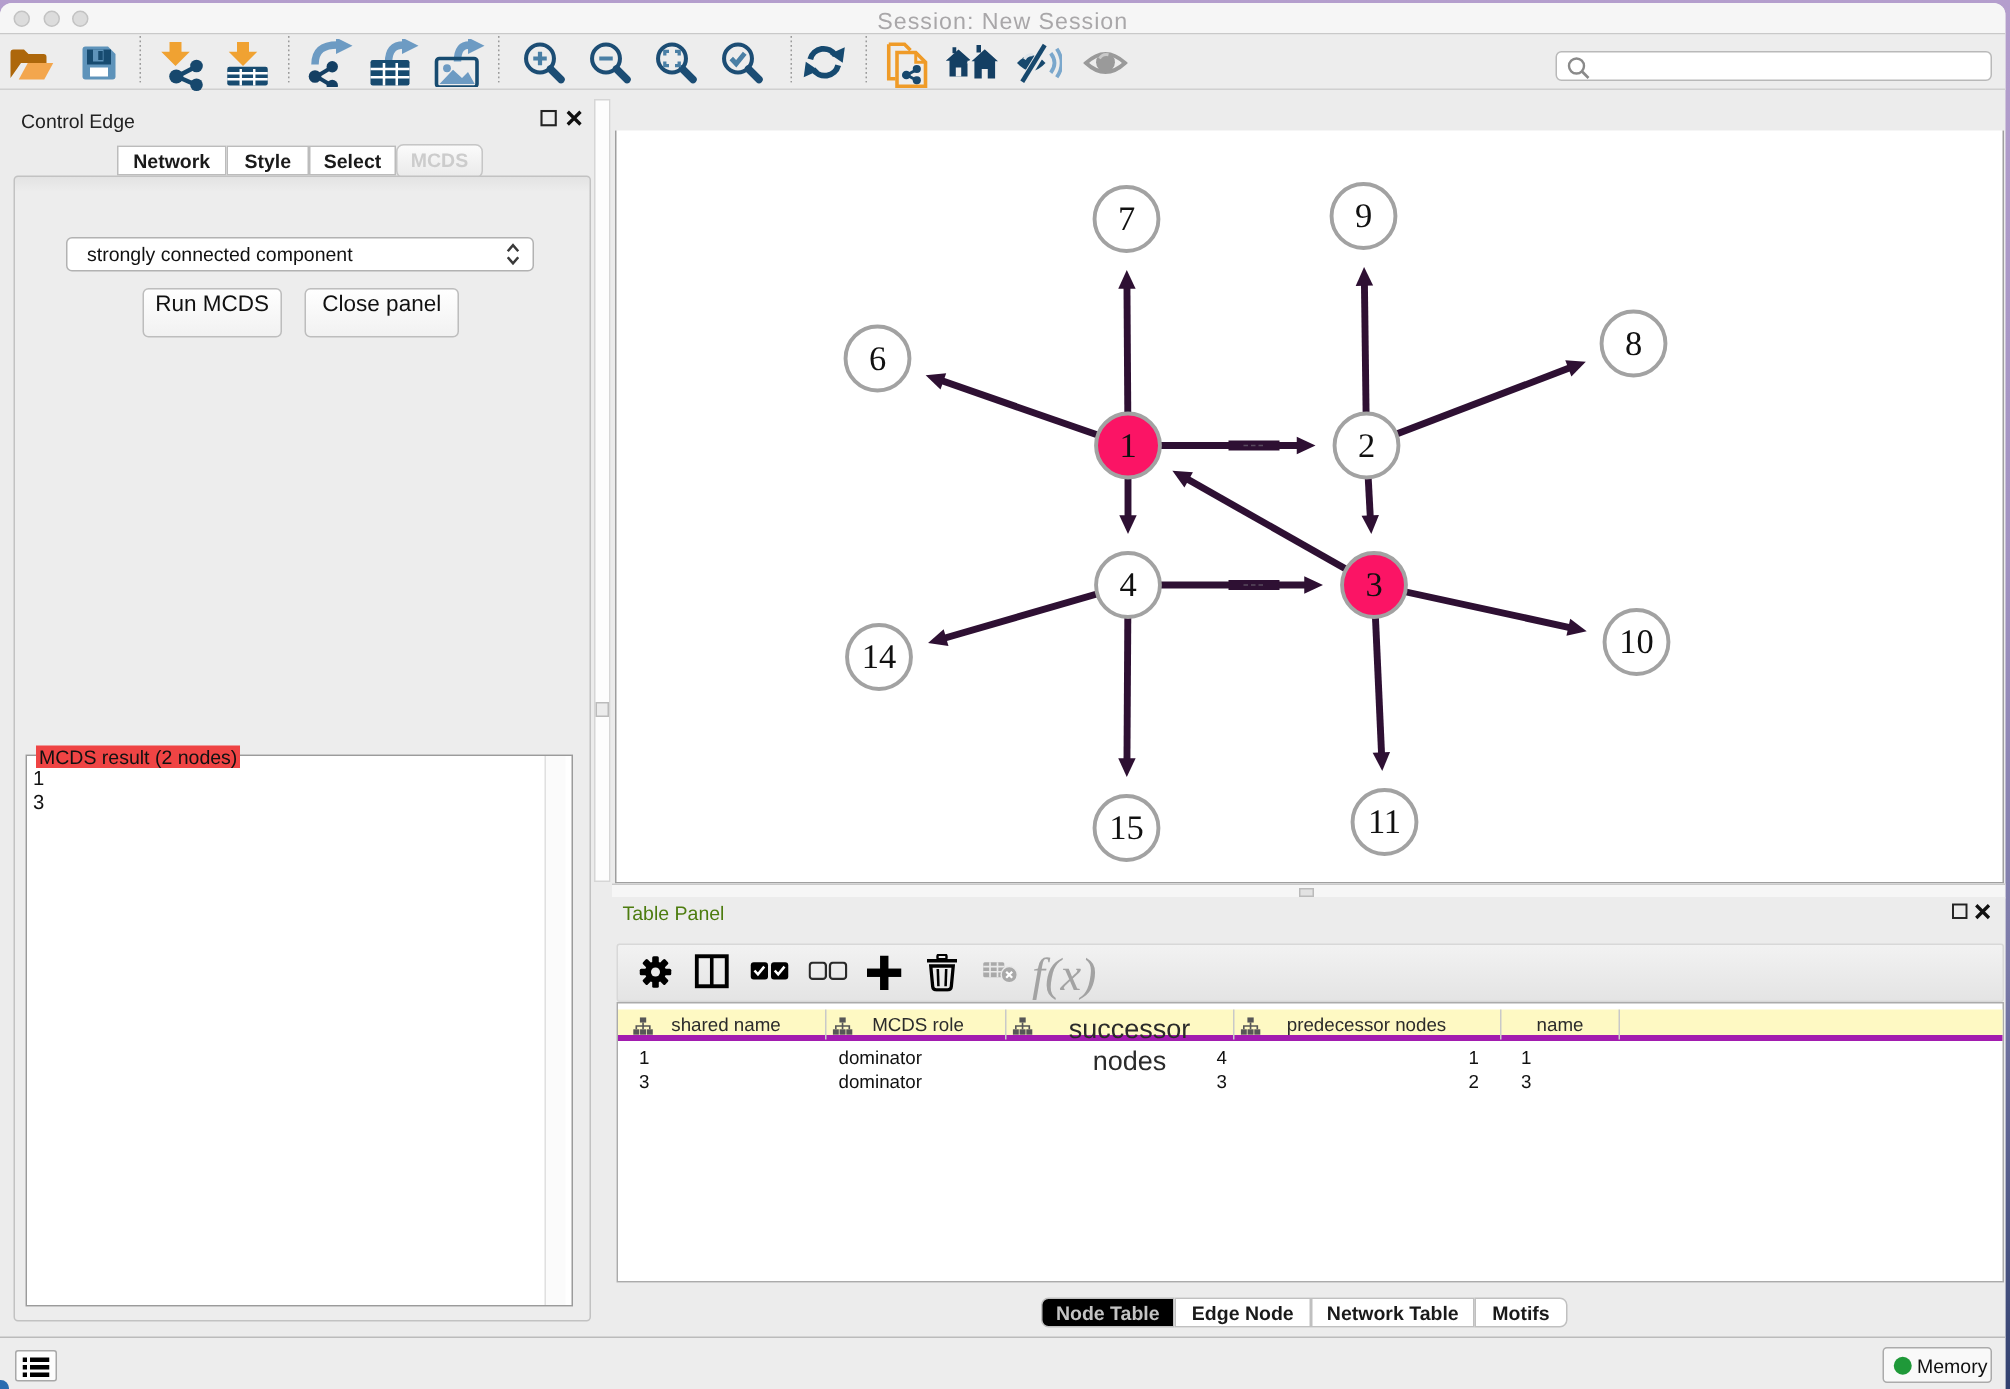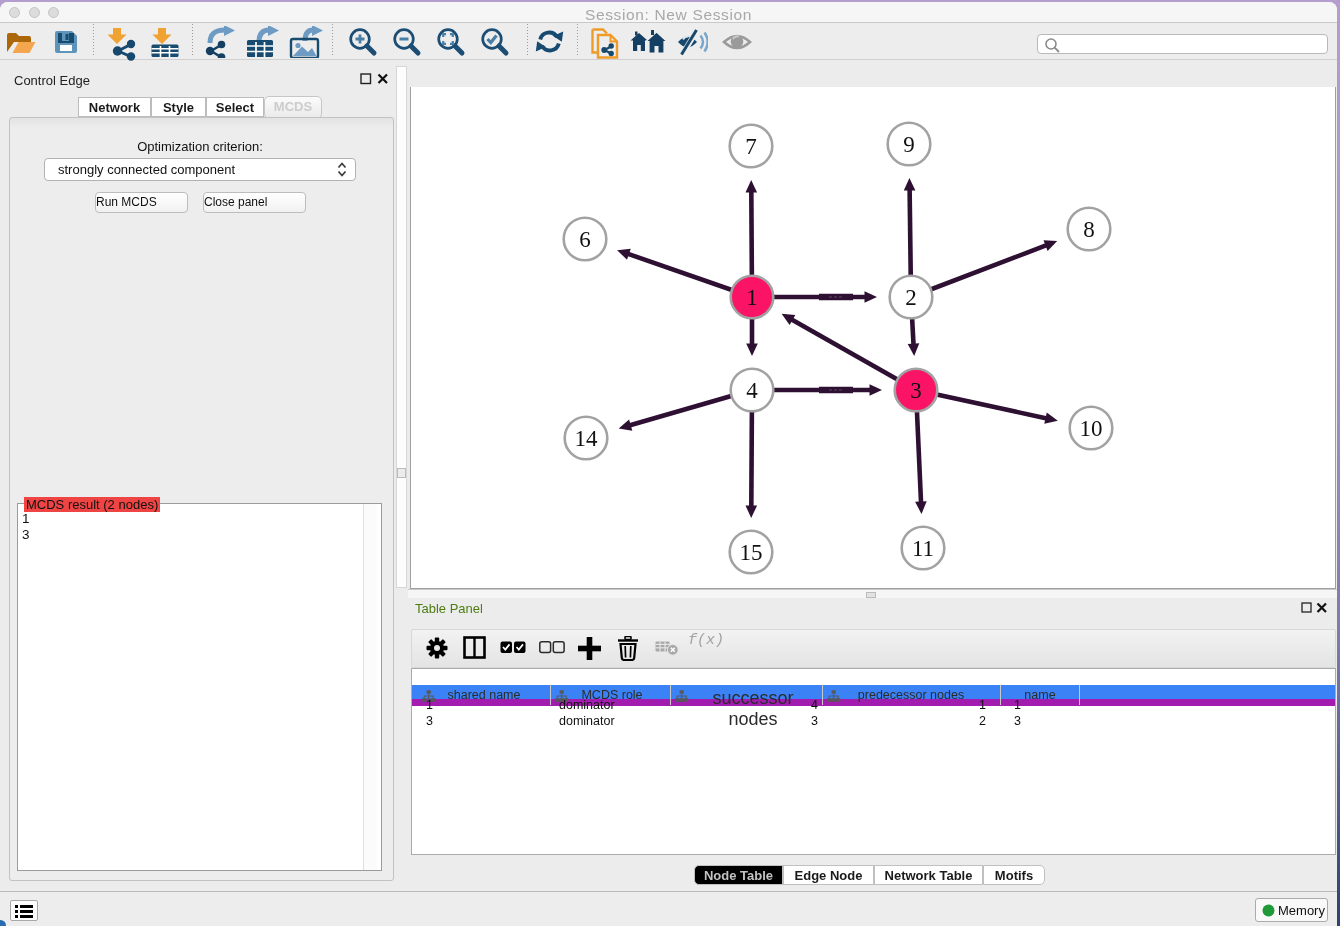--- a/index.html
+++ b/index.html
@@ -12,42 +12,42 @@
 .tsep{position:absolute;top:1px;height:31px;width:1px;background-image:linear-gradient(#9a9a9a 33%,rgba(0,0,0,0) 0%);background-size:1px 3px}
 .icon{position:absolute}
 #searchbox{position:absolute;left:1037px;top:11px;width:291px;height:20px;background:#fff;border:1px solid #b9b9b9;border-radius:4px}
 
 #cp-title{position:absolute;left:14px;top:68px;font-size:13px;color:#222}
 .tab{position:absolute;top:0;height:20px;background:#fff;border:1px solid #bcbcbc;font-size:13px;font-weight:bold;color:#1a1a1a;text-align:center;line-height:19px}
 #tab-mcds{background:linear-gradient(#fbfbfb,#eaeaea);border-radius:5px;color:#ccc;border:1px solid #c6c6c6;height:23px;font-weight:bold}
 #cp-box{position:absolute;left:9px;top:115px;width:385px;height:764px;border:1px solid #c2c2c2;border-radius:3px;background:linear-gradient(#e3e3e3,#ededed 10px)}
 #opt-label{position:absolute;left:0;top:137px;width:400px;text-align:center;font-size:13px;color:#111}
 #combo{position:absolute;left:44px;top:156px;width:312px;height:23px;background:#fff;border:1px solid #b2b2b2;border-radius:4px;font-size:13px;color:#111;line-height:21px;padding-left:13px}
-.btn{position:absolute;top:190px;height:21px;background:linear-gradient(#ffffff,#f1f1f1);border:1px solid #bdbdbd;border-radius:4px;font-size:12px;color:#111;text-align:left;line-height:19px}
+.btn{position:absolute;top:190px;height:33px;background:linear-gradient(#ffffff,#f1f1f1);border:1px solid #bdbdbd;border-radius:4px;font-size:15px;color:#111;text-align:center;line-height:19px}
 #fieldset{position:absolute;left:17px;top:501px;width:365px;height:368px;border:1px solid #9b9b9b;background:#fff}
 #fs-title{position:absolute;left:24px;top:495px;background:#ef4444;padding:0 2px;font-size:13px;color:#111}
 #fs-text{position:absolute;left:22px;top:509px;font-size:13.5px;color:#111;line-height:16px}
 #fs-scroll{position:absolute;left:363px;top:502px;width:14px;height:366px;background:#fbfbfb;border-left:1px solid #e0e0e0}
 
 #vsplit{position:absolute;left:396px;top:58px;width:12px;height:831px;background:#ececec}
 #vsplit-track{position:absolute;left:0;top:6px;width:11px;height:522px;background:#fdfdfd;border:1px solid #d6d6d6}
 #vsplit-knob{position:absolute;left:1px;top:408px;width:9px;height:10px;background:#ececec;border:1px solid #bbb}
 
 #nettitle{position:absolute;left:408px;top:64px;width:929px;height:21px;background:linear-gradient(#f3f3f3,#d8d8d8);border-bottom:1px solid #9f9f9f;border-top:1px solid #fff}
 #nettitle .txt{position:absolute;width:100%;text-align:center;top:3px;font-size:13px;font-weight:bold;color:#2a2a2a}
 .mtl{position:absolute;top:4px;width:12px;height:12px;border-radius:50%}
 #canvas{position:absolute;left:410px;top:85px;width:926px;height:502px;background:#fff;border-left:1px solid #9f9f9f;border-right:1px solid #9f9f9f;border-bottom:1px solid #9f9f9f}
 #hsplit{position:absolute;left:408px;top:587px;width:929px;height:10px;background:#f6f6f6;border-top:1px solid #c9c9c9}
 #hsplit-knob{position:absolute;left:458px;top:2px;width:10px;height:6px;background:#e2e2e2;border:1px solid #bbb}
 
 #tp{position:absolute;left:408px;top:596px;width:929px;height:293px;background:#ececec}
 #tp-title{position:absolute;left:7px;top:3px;font-size:13px;color:#4d7c0f}
 #tp-toolbar{position:absolute;left:3px;top:31px;width:925px;height:39px;background:linear-gradient(#f2f2f2,#e4e4e4);border:1px solid #d8d8d8;border-radius:2px}
 #tbl{position:absolute;left:3px;top:70px;width:925px;height:187px;background:#fff;border:1px solid #ababab}
-#tbl-head{position:absolute;left:0;top:16px;width:923px;height:21px;background:#3b82f6;border-bottom:7px solid #a21caf}
+#tbl-head{position:absolute;left:0;top:4px;width:923px;height:21px;background:#fef9c3;border-bottom:4px solid #a21caf}
 .hcell{position:absolute;top:0;height:20px;border-right:1px solid #c9c9c9;font-size:12.5px;color:#2b2b2b;text-align:center;line-height:20px}
 .trow{position:absolute;font-size:12.5px;color:#111}
 #tp-tabs{position:absolute;left:286px;top:267px;height:20px}
 .btab{position:absolute;top:0;height:20px;background:#fff;border:1px solid #c0c0c0;font-size:13px;font-weight:bold;color:#1a1a1a;text-align:center;line-height:19px}
 
 #statusbar{position:absolute;left:0;top:889px;width:1337px;height:35px;background:#ededed;border-top:1px solid #bbb}
 #listbtn{position:absolute;left:10px;top:8px;width:28px;height:21px;background:#fdfdfd;border:1px solid #a8a8a8;border-radius:2px}
 #membtn{position:absolute;left:1255px;top:6px;width:73px;height:24px;background:#f9f9f9;border:1px solid #ababab;border-radius:3px;font-size:13px;color:#111}
 </style></head><body>
 <div id="win">
@@ -185,21 +185,20 @@
       <rect x="1" y="1" width="9.5" height="9.5" fill="none" stroke="#222" stroke-width="1.4"></rect>
     </svg>
 <svg class="icon" style="left:377px;top:71px" width="12" height="12">
       <path d="M1.5 1.5 L10 10 M10 1.5 L1.5 10" stroke="#111" stroke-width="2.2"></path>
     </svg>
 <div class="tab" style="left:78px;top:95px;width:73px">Network</div>
 <div class="tab" style="left:151px;top:95px;width:55px">Style</div>
 <div class="tab" style="left:206px;top:95px;width:58px">Select</div>
 <div class="tab" id="tab-mcds" style="left:264px;top:94px;width:58px">MCDS</div>
 <div id="cp-box"></div>
-<div id="opt-label">Optimization criterion:</div>
 <div id="combo">strongly connected component
  <svg width="10" height="15" style="position:absolute;right:8px;top:3px">
   <path d="M1.5 5.5 L5 1.5 L8.5 5.5" fill="none" stroke="#3a3a3a" stroke-width="1.7"></path>
   <path d="M1.5 9.5 L5 13.5 L8.5 9.5" fill="none" stroke="#3a3a3a" stroke-width="1.7"></path>
  </svg>
 </div>
 <div class="btn" style="left:95px;width:93px">Run MCDS</div>
 <div class="btn" style="left:203px;width:103px">Close panel</div>
 <div id="fieldset"></div>
 <div id="fs-scroll"></div>
@@ -317,21 +316,21 @@
  </svg>
  <svg class="icon" style="left:243px;top:11px" width="24" height="15">
   <rect x="0.5" y="0.5" width="14" height="10" rx="1" fill="#a9a9a9"></rect>
   <line x1="0.5" y1="3.4" x2="14.5" y2="3.4" stroke="#e9e9e9" stroke-width="1.1"></line>
   <line x1="0.5" y1="6.8" x2="14.5" y2="6.8" stroke="#e9e9e9" stroke-width="1.1"></line>
   <line x1="5" y1="0.5" x2="5" y2="10.5" stroke="#e9e9e9" stroke-width="1.1"></line>
   <line x1="10" y1="0.5" x2="10" y2="10.5" stroke="#e9e9e9" stroke-width="1.1"></line>
   <circle cx="17.8" cy="8.8" r="5.4" fill="#a9a9a9" stroke="#e9e9e9" stroke-width="1"></circle>
   <path d="M15.8 6.8 L19.8 10.8 M19.8 6.8 L15.8 10.8" stroke="#fff" stroke-width="1.5"></path>
  </svg>
- <div style="position:absolute;left:276px;top:2px;font-family:Liberation Mono, monospace;font-style:italic;font-size:15px;color:#a3a3a3">f(x)</div>
+ <div style="position:absolute;left:276px;top:2px;font-family:Liberation Serif, serif;font-style:italic;font-size:31px;color:#a3a3a3">f(x)</div>
 </div>
 <div id="tbl">
 <div id="tbl-head">
 <div class="hcell" style="left:0px;width:139px"></div>
 <svg style="position:absolute;left:9.5px;top:4.5px" width="14" height="13">
 <g fill="#575757">
               <rect x="4.6" y="0.3" width="4.2" height="3.4"></rect>
 <rect x="0.2" y="8.2" width="4" height="3.6"></rect>
               <rect x="4.7" y="8.2" width="4" height="3.6"></rect>
               <rect x="9.2" y="8.2" width="4" height="3.6"></rect>

